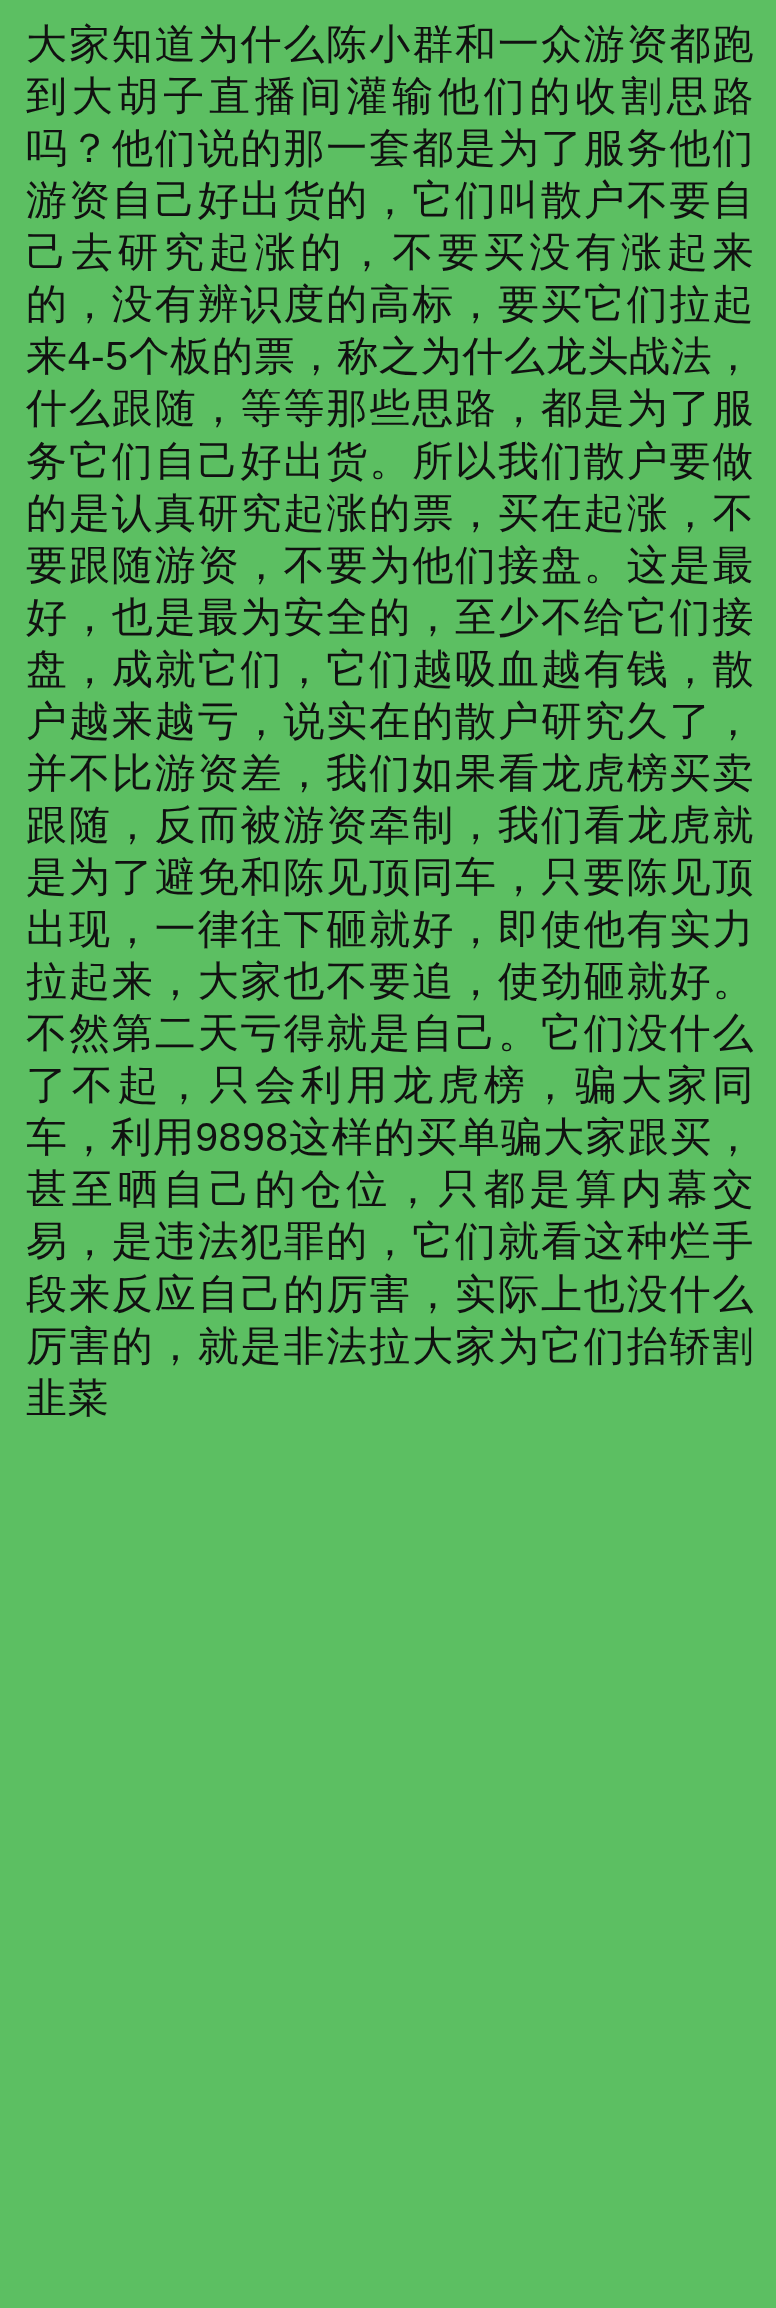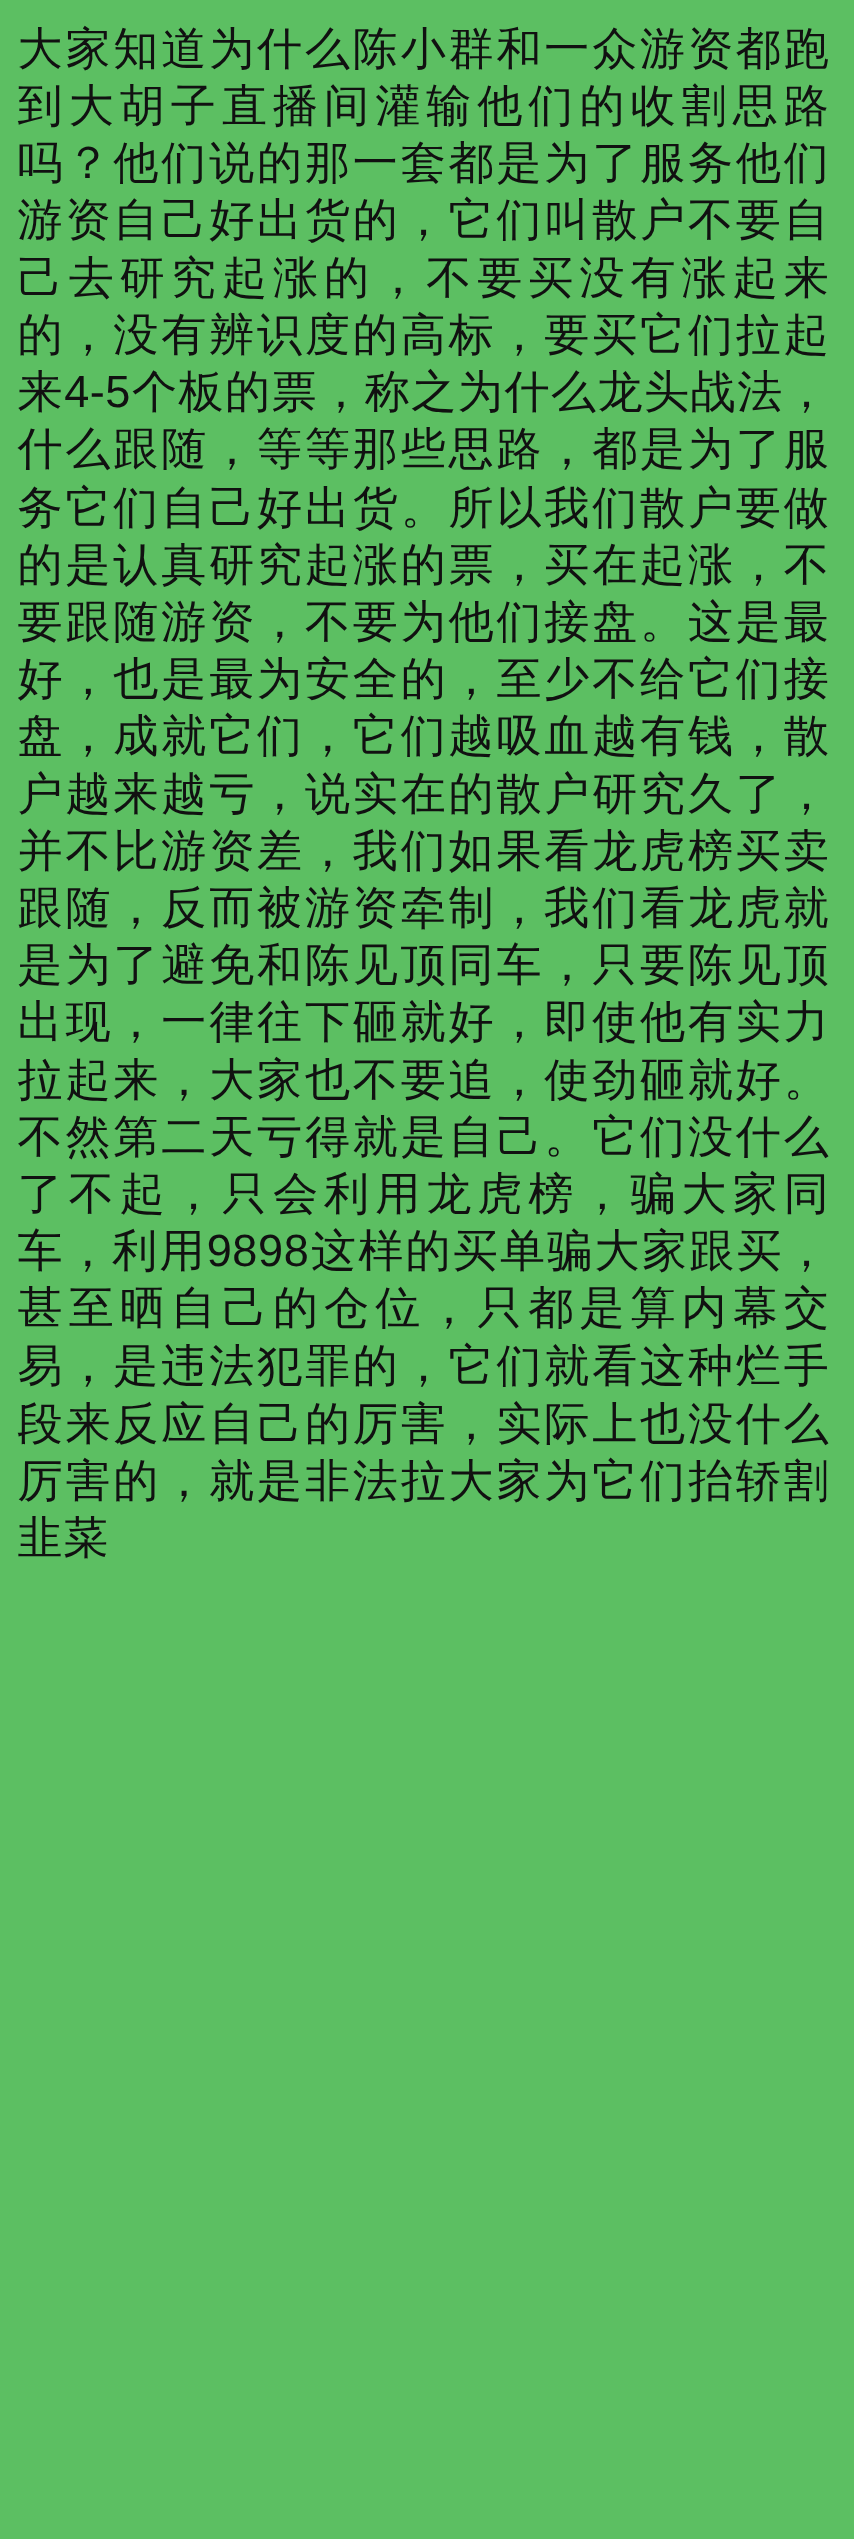--- a/index.html
+++ b/index.html
@@ -10,21 +10,21 @@
     width: 776px;
     min-height: 2308px;
     background: #5cbf62;
     font-family: "Liberation Sans", sans-serif;
   }
   .page {
     width: 776px;
     min-height: 2308px;
     box-sizing: border-box;
     background: #5cbf62;
-    padding: 18px 22px 14px 16px;
+    padding: 18px 22px 14px 26px;
   }
   .article-text {
     color: #111111;
     font-family: "Liberation Sans", sans-serif;
     font-size: 41px;
     line-height: 1.27;
     letter-spacing: 0.5px;
     text-align: justify;
     text-justify: inter-character;
     word-break: break-all;

